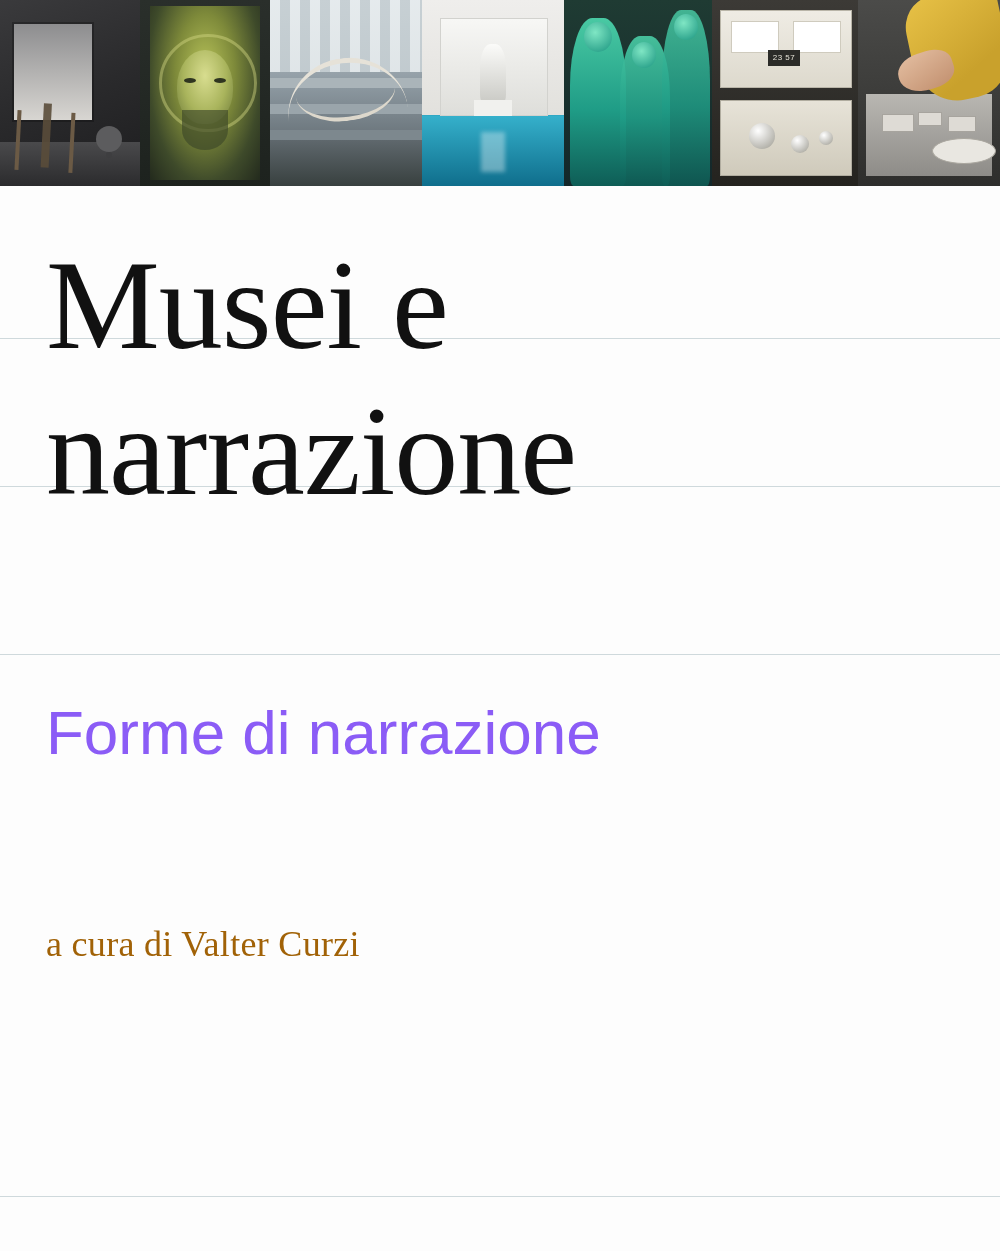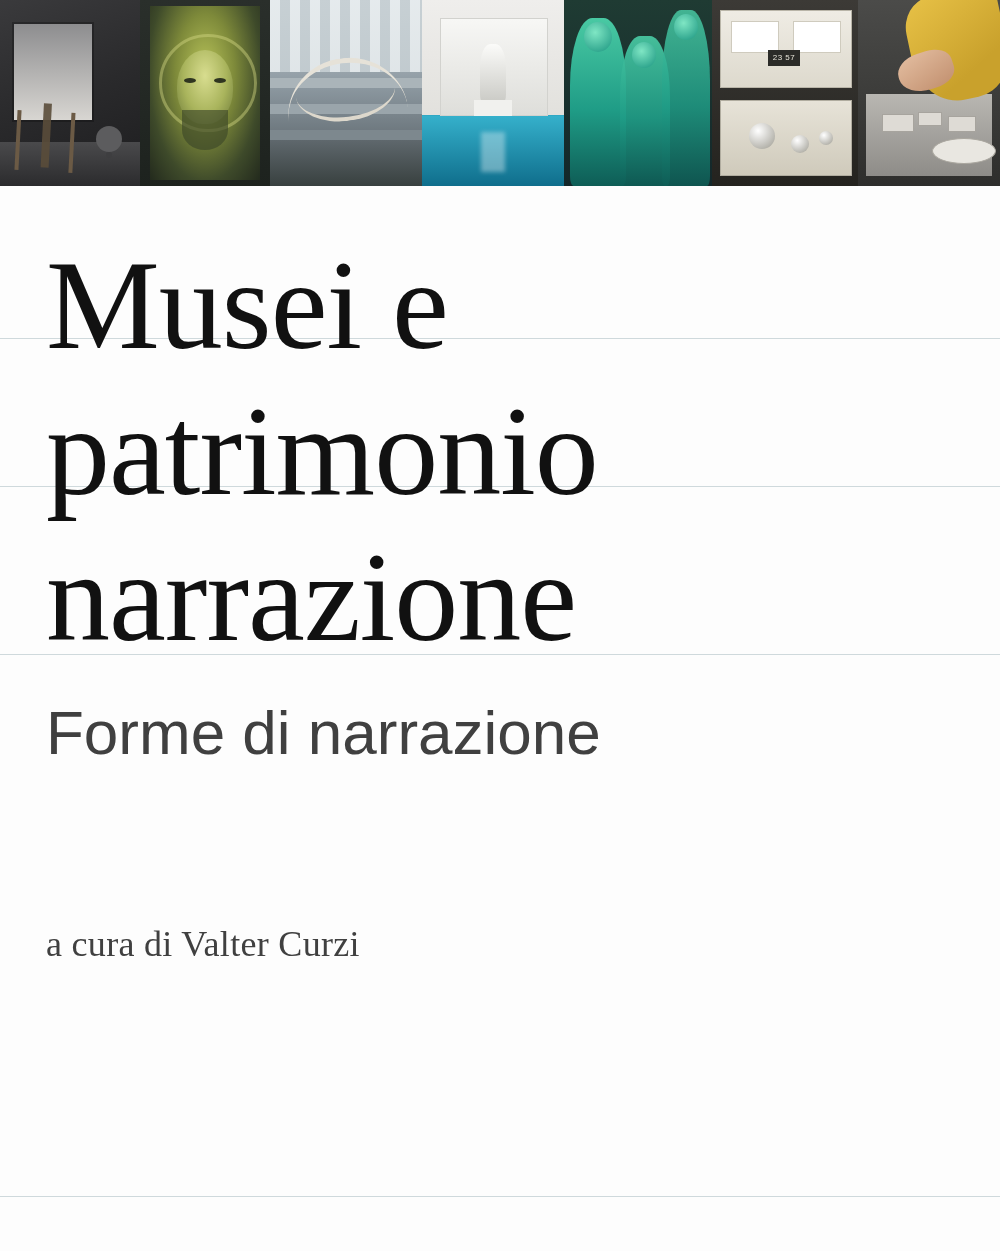--- a/index.html
+++ b/index.html
@@ -258,32 +258,32 @@
   .title div { white-space: nowrap; }
 
   .subtitle {
     position:absolute;
     left:46px;
     top:510px;
     width:900px;
     font-family: "Liberation Sans", sans-serif;
     font-size: 62px;
     line-height: 74px;
-    color:#404040;
+    color:#8b5cf6;
     font-weight: 400;
   }
   .subtitle div { white-space: nowrap; }
 
   .editor {
     position:absolute;
     left:46px;
     top:737px;
     font-family: "Liberation Serif", serif;
     font-size: 36px;
-    color:#404040;
+    color:#a16207;
     letter-spacing:.3px;
   }
 
   
   .logo {
     position:absolute;
     left:46px;
     top:925px;
     width:104px;
     height:104px;
@@ -374,21 +374,20 @@
     <div class="rule" style="top:152px;"></div>
     <div class="rule" style="top:300px;"></div>
     <div class="rule" style="top:468px;"></div>
     <div class="rule" style="top:1010px;"></div>
   </div>
 
   <div class="content">
 
     <div class="title">
       <div>Musei e</div>
-      <div>patrimonio</div>
       <div>narrazione</div>
     </div>
 
     <div class="subtitle">
       <div>Forme di narrazione</div>
     </div>
 
     <div class="editor">a cura di Valter Curzi</div>
 
 

